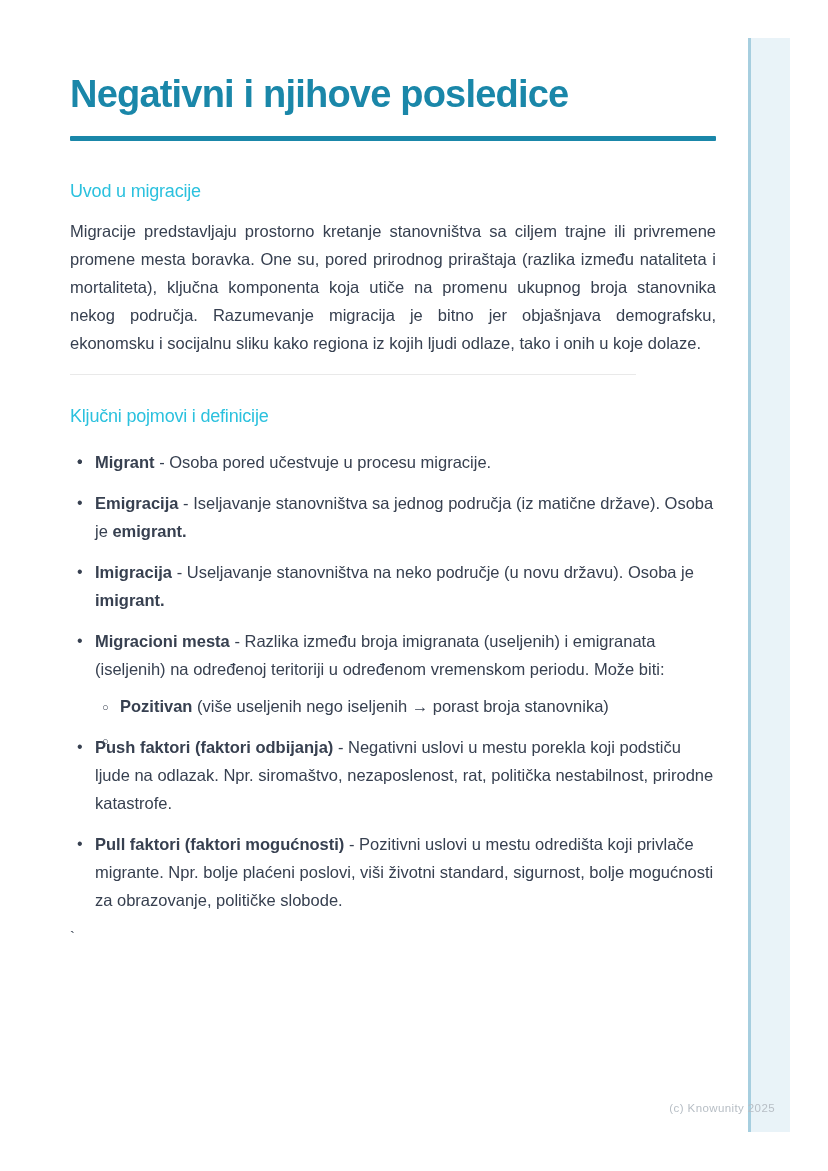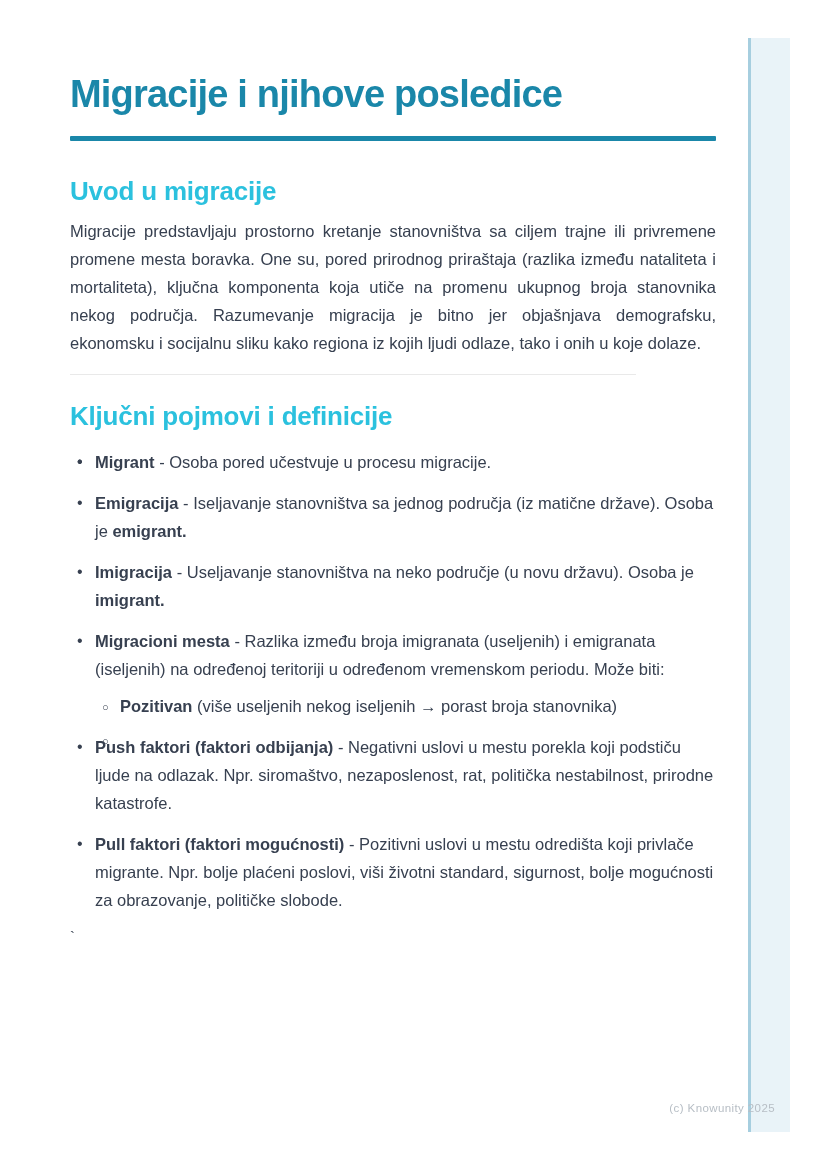--- a/index.html
+++ b/index.html
@@ -40,23 +40,23 @@
   }
   .title-rule {
     margin-top: 20px;
     width: 646px;
     height: 5px;
     background: var(--title-teal, #1A87A9);
     border-radius: 1px;
   }
   .section-heading {
     margin: 36px 0 0 0;
-    font-size: 26px;
+    font-size: 18px;
     line-height: 28px;
-    font-weight: 700;
+    font-weight: 400;
     letter-spacing: -0.2px;
     color: var(--heading-cyan, #2BC1DE);
   }
   .section-heading.second { margin-top: 27px; }
   .intro-paragraph {
     margin: 12px 0 0 0;
     font-size: 16.5px;
     line-height: 28px;
     text-align: justify;
     color: var(--body-text, #374050);
@@ -121,21 +121,21 @@
 </style>
 </head>
 <body>
 
 <div class="page">
 
   <div class="edge-strip"></div>
 
   <div class="content">
 
-    <h1 class="doc-title">Migracije i njihove posledice</h1>
+    <h1 class="doc-title">Negativni i njihove posledice</h1>
     <div class="title-rule"></div>
 
     <h2 class="section-heading">Uvod u migracije</h2>
     <p class="intro-paragraph">Migracije predstavljaju prostorno kretanje stanovništva sa ciljem trajne ili privremene promene mesta boravka. One su, pored prirodnog priraštaja (razlika između nataliteta i mortaliteta), ključna komponenta koja utiče na promenu ukupnog broja stanovnika nekog područja. Razumevanje migracija je bitno jer objašnjava demografsku, ekonomsku i socijalnu sliku kako regiona iz kojih ljudi odlaze, tako i onih u koje dolaze.</p>
 
     <div class="section-divider"></div>
 
     <h2 class="section-heading second">Ključni pojmovi i definicije</h2>
 
     <ul class="def-list">
@@ -143,21 +143,21 @@
       <li><span class="marker">•</span></li>
 
       <li><span class="marker">•</span><span><span class="b">Migrant</span><span> - </span><span>Osoba pored učestvuje u procesu migracije.</span></span></li>
 
       <li><span class="marker">•</span><span><span class="b">Emigracija</span><span> - </span><span>Iseljavanje stanovništva sa jednog područja (iz matične države). Osoba je </span><span class="b">emigrant.</span></span></li>
 
       <li><span class="marker">•</span><span><span class="b">Imigracija</span><span> - </span><span>Useljavanje stanovništva na neko područje (u novu državu). Osoba je </span><span class="b">imigrant.</span></span></li>
 
       <li><span class="marker">•</span><span><span class="b">Migracioni mesta</span><span> - </span><span>Razlika između broja imigranata (useljenih) i emigranata (iseljenih) na određenoj teritoriji u određenom vremenskom periodu. Može biti:</span></span>
         <ul class="sub-list">
-          <li><span class="marker">○</span><span><span class="b">Pozitivan</span><span> </span><span>(više useljenih nekog iseljenih → porast broja stanovnika)</span></span></li>
+          <li><span class="marker">○</span><span><span class="b">Pozitivan</span><span> </span><span>(više useljenih nego iseljenih → porast broja stanovnika)</span></span></li>
           <li><span class="marker">○</span></li>
         </ul>
       </li>
 
       <li><span class="marker">•</span><span><span class="b">Push faktori (faktori odbijanja)</span><span> - </span><span>Negativni uslovi u mestu porekla koji podstiču ljude na odlazak. Npr. siromaštvo, nezaposlenost, rat, politička nestabilnost, prirodne katastrofe.</span></span></li>
 
       <li><span class="marker">•</span><span><span class="b">Pull faktori (faktori mogućnosti)</span><span> - </span><span>Pozitivni uslovi u mestu odredišta koji privlače migrante. Npr. bolje plaćeni poslovi, viši životni standard, sigurnost, bolje mogućnosti za obrazovanje, političke slobode.</span></span></li>
 
     </ul>
 

